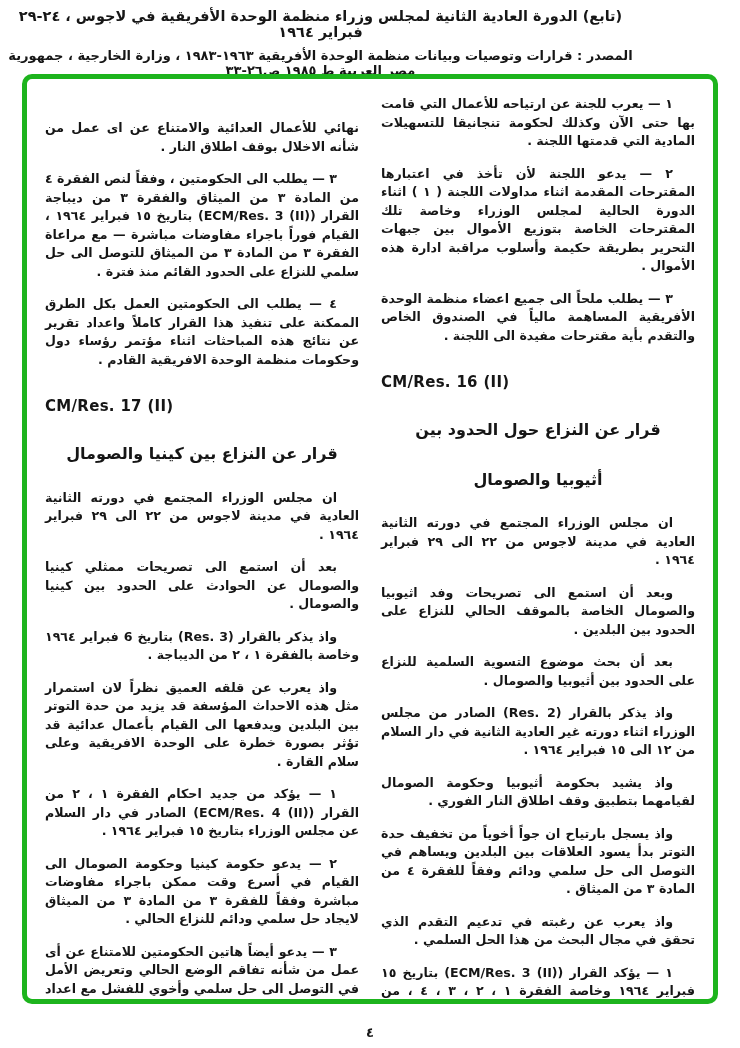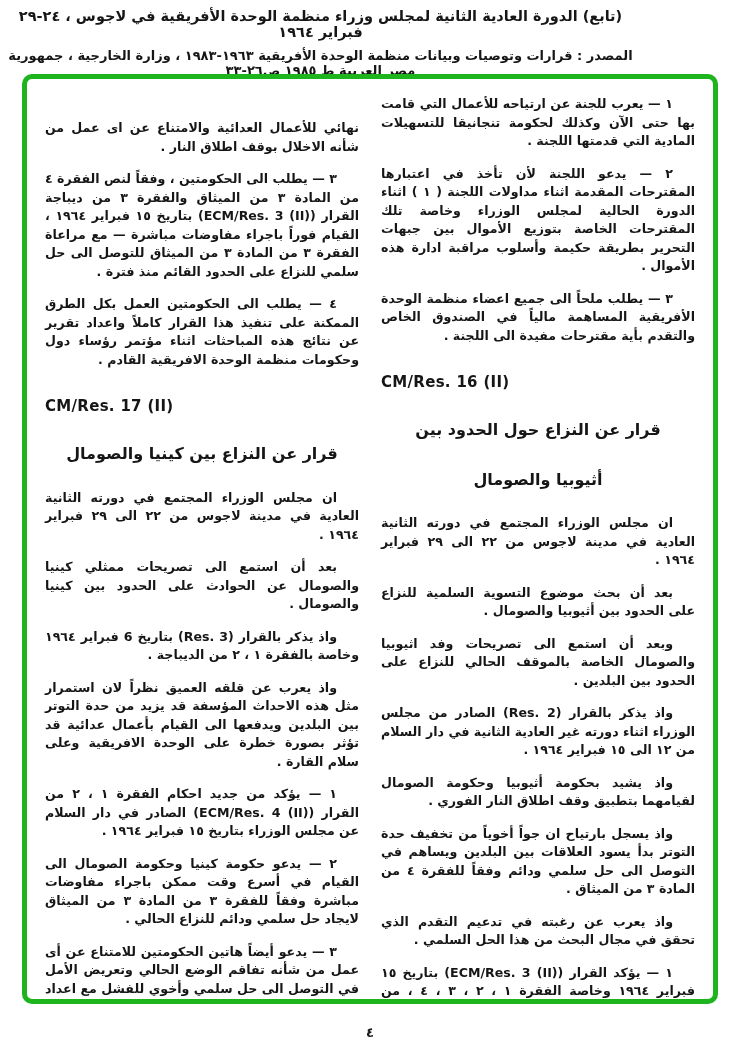--- a/index.html
+++ b/index.html
@@ -45,22 +45,22 @@
     <div class="col" lang="ar" dir="rtl">
       <p>١ — يعرب للجنة عن ارتياحه للأعمال التي قامت بها حتى الآن وكذلك لحكومة تنجانيقا للتسهيلات المادية التي قدمتها اللجنة .</p>
       <p>٢ — يدعو اللجنة لأن تأخذ في اعتبارها المقترحات المقدمة اثناء مداولات اللجنة ( ١ ) اثناء الدورة الحالية لمجلس الوزراء وخاصة تلك المقترحات الخاصة بتوزيع الأموال بين جبهات التحرير بطريقة حكيمة وأسلوب مراقبة ادارة هذه الأموال .</p>
       <p>٣ — يطلب ملحاً الى جميع اعضاء منظمة الوحدة الأفريقية المساهمة مالياً في الصندوق الخاص والتقدم بأية مقترحات مفيدة الى اللجنة .</p>
 
       <div class="res-label">CM/Res. 16 (II)</div>
       <p class="res-title no-indent">قرار عن النزاع حول الحدود بين</p>
       <p class="res-title no-indent last">أثيوبيا والصومال</p>
 
       <p>ان مجلس الوزراء المجتمع في دورته الثانية العادية في مدينة لاجوس من ٢٢ الى ٢٩ فبراير ١٩٦٤ .</p>
+      <p>وبعد أن استمع الى تصريحات وفد اثيوبيا والصومال الخاصة بالموقف الحالي للنزاع على الحدود بين البلدين .</p>
       <p>بعد أن بحث موضوع التسوية السلمية للنزاع على الحدود بين أثيوبيا والصومال .</p>
-      <p>وبعد أن استمع الى تصريحات وفد اثيوبيا والصومال الخاصة بالموقف الحالي للنزاع على الحدود بين البلدين .</p>
       <p>واذ يذكر بالقرار (Res. 2) الصادر من مجلس الوزراء اثناء دورته غير العادية الثانية في دار السلام من ١٢ الى ١٥ فبراير ١٩٦٤ .</p>
       <p>واذ يشيد بحكومة أثيوبيا وحكومة الصومال لقيامهما بتطبيق وقف اطلاق النار الفوري .</p>
       <p>واذ يسجل بارتياح ان جواً أخوياً من تخفيف حدة التوتر بدأ يسود العلاقات بين البلدين ويساهم في التوصل الى حل سلمي ودائم وفقاً للفقرة ٤ من المادة ٣ من الميثاق .</p>
       <p>واذ يعرب عن رغبته في تدعيم التقدم الذي تحقق في مجال البحث من هذا الحل السلمي .</p>
       <p>١ — يؤكد القرار (ECM/Res. 3 (II)) بتاريخ ١٥ فبراير ١٩٦٤ وخاصة الفقرة ١ ، ٢ ، ٣ ، ٤ ، من الديباجة</p>
 
     </div>
 
     <div class="col" lang="ar" dir="rtl">
       <p class="no-indent">نهائي للأعمال العدائية والامتناع عن اى عمل من شأنه الاخلال بوقف اطلاق النار .</p>

